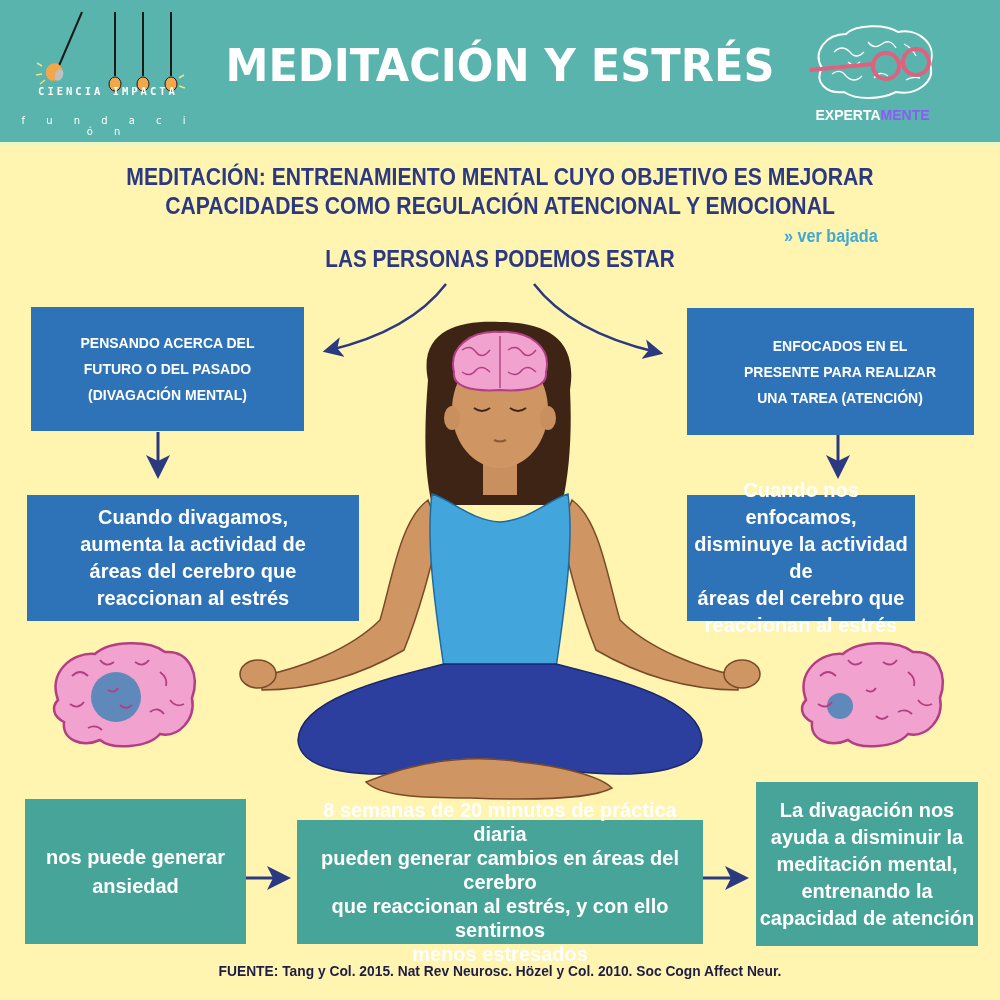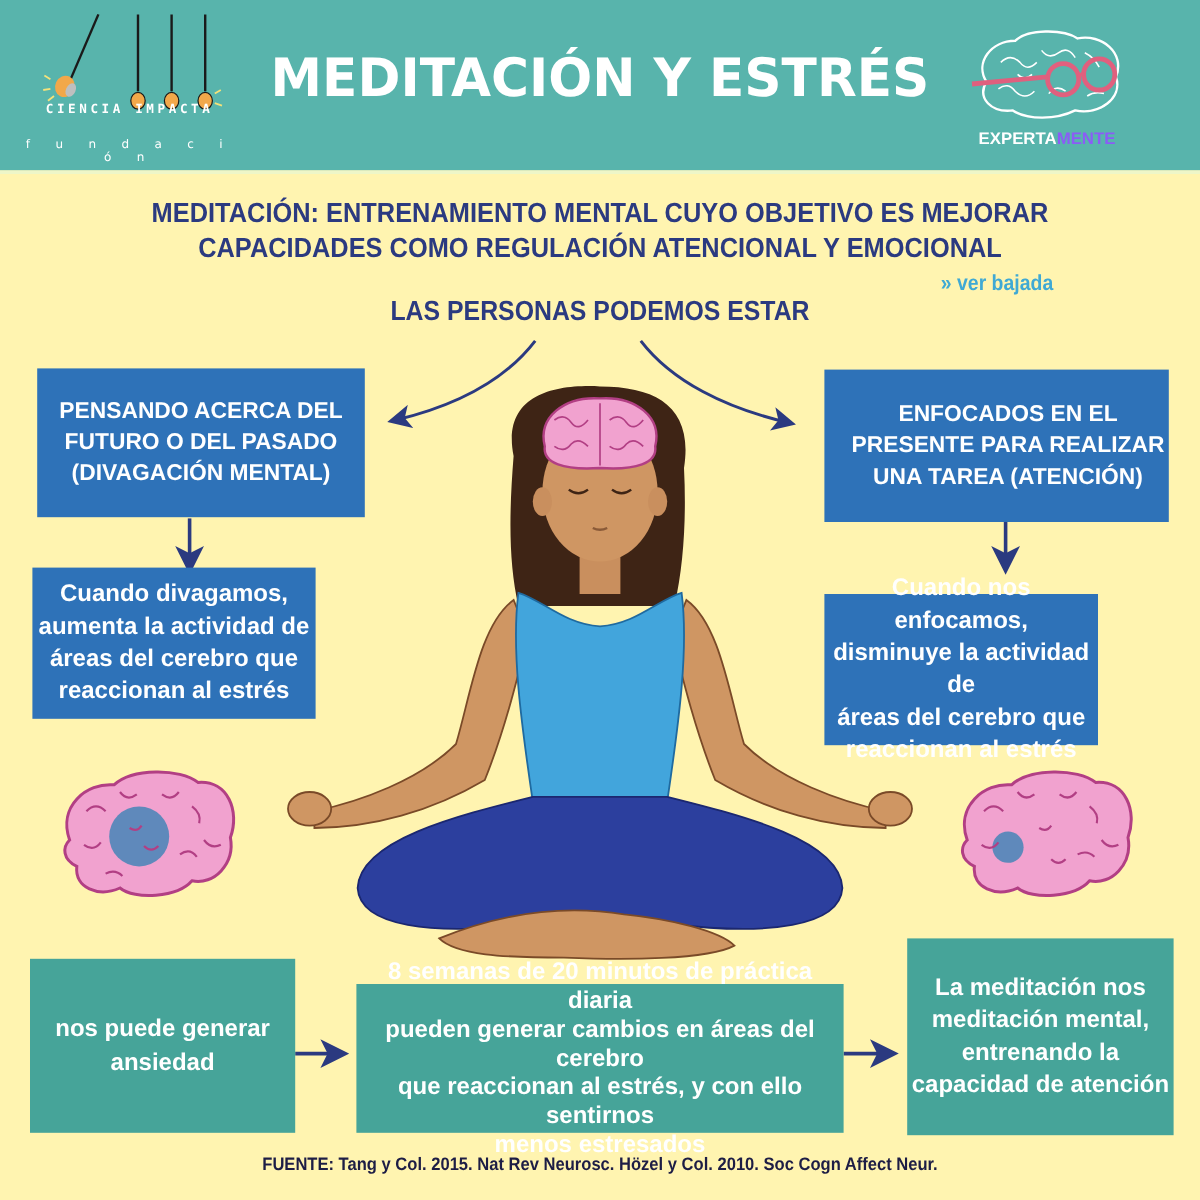--- a/index.html
+++ b/index.html
@@ -50,21 +50,21 @@
   }
 
   .box {
     position: absolute; color: #fff; font-weight: bold; text-align: center;
     display: flex; align-items: center; justify-content: center;
     box-sizing: border-box;
   }
   .blue { background: #2e72b8; }
   .teal { background: #46a499; }
   .box span { display: block; }
-  .caps { font-size: 19px; line-height: 26px; }
+  .caps { font-size: 14px; line-height: 26px; }
   .body-txt { font-size: 20px; line-height: 27px; }
   .small-txt { font-size: 20px; line-height: 24px; }
 
   .svgfull { position: absolute; left: 0; top: 0; width: 1000px; height: 1000px; pointer-events: none; }
 
   .footer {
     position: absolute; left: 0; top: 962px; width: 1000px; text-align: center;
     color: #1d1d45; font-weight: bold; font-size: 15px; transform: scaleX(0.92);
   }
 </style>
@@ -211,21 +211,21 @@
   </g>
 </svg>
 
 <div class="box blue caps" style="left:31px; top:307px; width:273px; height:124px;">
   <div>
     <span>PENSANDO ACERCA DEL</span>
     <span>FUTURO O DEL PASADO</span>
     <span>(DIVAGACIÓN MENTAL)</span>
   </div>
 </div>
-<div class="box blue body-txt" style="left:27px; top:473px; width:236px; height:126px;">
+<div class="box blue body-txt" style="left:27px; top:495px; width:332px; height:126px;">
   <div>
     <span>Cuando divagamos,</span>
     <span>aumenta la actividad de</span>
     <span>áreas del cerebro que</span>
     <span>reaccionan al estrés</span>
   </div>
 </div>
 
 <div class="box blue caps" style="left:687px; top:308px; width:287px; height:127px;padding-left:19px;">
   <div>
@@ -252,20 +252,21 @@
 <div class="box teal small-txt" style="left:297px; top:820px; width:406px; height:124px;">
   <div>
     <span>8 semanas de 20 minutos de práctica diaria</span>
     <span>pueden generar cambios en áreas del cerebro</span>
     <span>que reaccionan al estrés, y con ello sentirnos</span>
     <span>menos estresados</span>
   </div>
 </div>
 <div class="box teal body-txt" style="left:756px; top:782px; width:222px; height:164px;">
   <div>
-    <span>La meditación nos</span>
+    <span>La divagación nos</span>
+    <span>ayuda a disminuir la</span>
     <span>meditación mental,</span>
     <span>entrenando la</span>
     <span>capacidad de atención</span>
   </div>
 </div>
 
 <div class="footer">FUENTE: Tang y Col. 2015. Nat Rev Neurosc. Hözel y Col. 2010. Soc Cogn Affect Neur.</div>
 
 </body></html>

